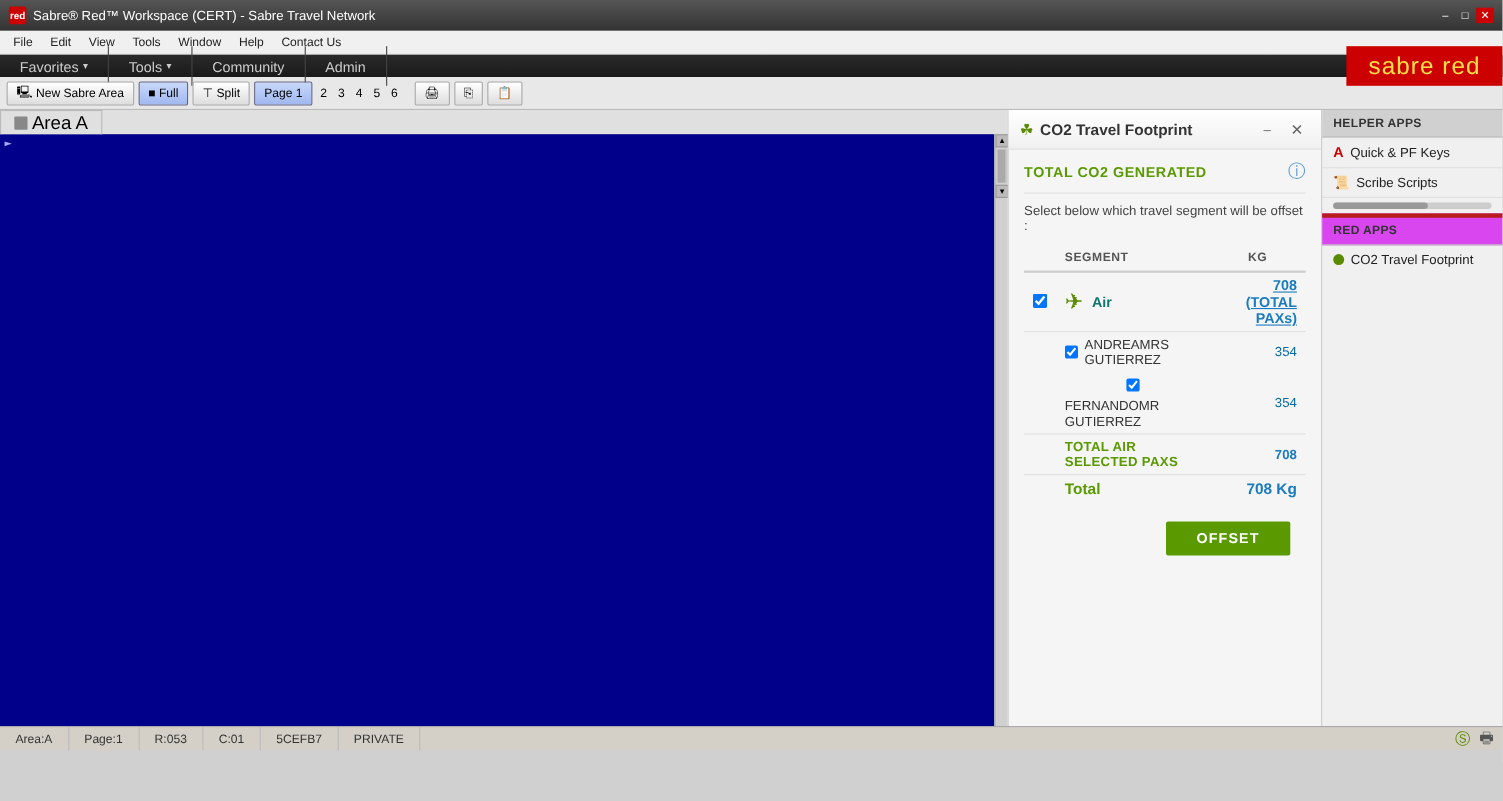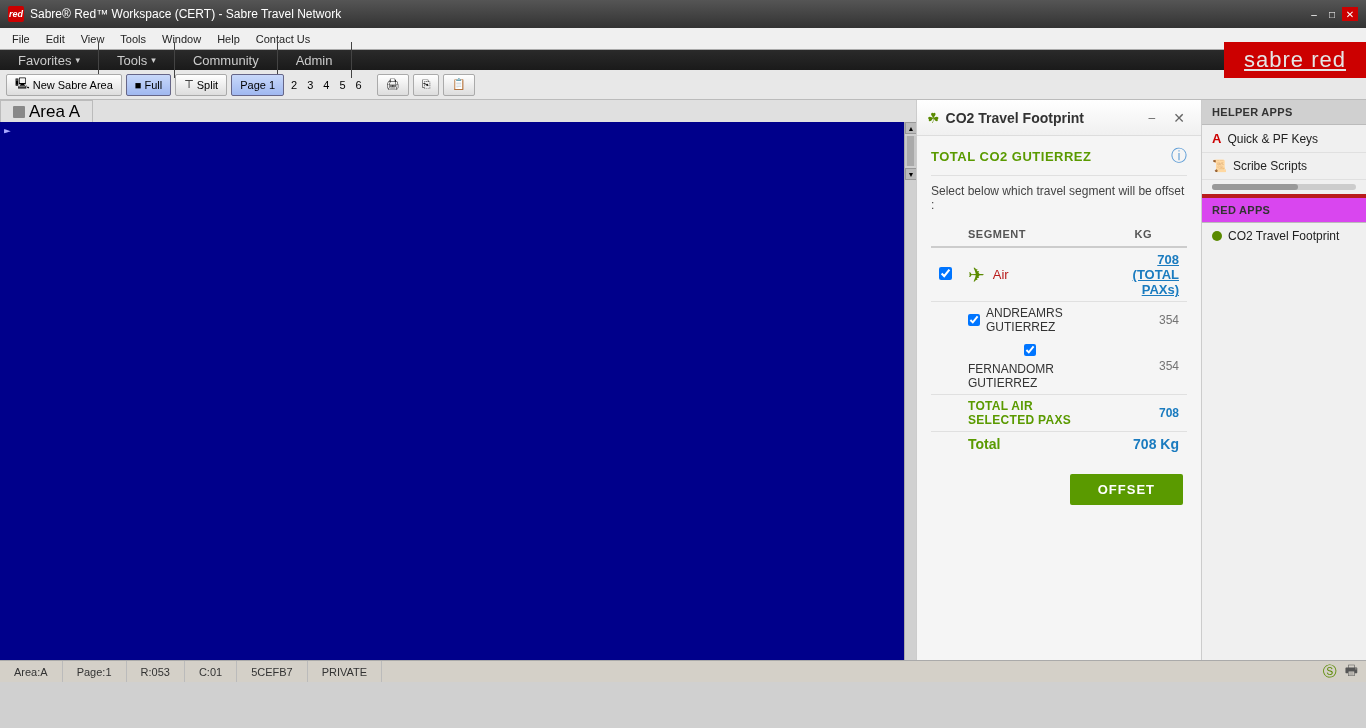--- a/index.html
+++ b/index.html
@@ -10,21 +10,21 @@
       height: 28px;
       background: linear-gradient(to bottom, #555, #333);
       display: flex;
       align-items: center;
       justify-content: space-between;
       padding: 0 8px;
       color: white;
       font-size: 12px;
     }
     #title-bar-left { display: flex; align-items: center; gap: 6px; }
-    #app-icon { width: 16px; height: 16px; background: #cc0000; border-radius: 2px; display: flex; align-items: center; justify-content: center; font-size: 9px; color: white; font-weight: bold; font-style: italic; }
+    #app-icon { width: 16px; height: 16px; background: #cc0000; border-radius: 2px; display: flex; align-items: center; justify-content: center; font-size: 9px; color: white; font-weight: bold; }
     #window-controls { display: flex; gap: 2px; }
     .win-btn { width: 16px; height: 14px; display: flex; align-items: center; justify-content: center; font-size: 10px; color: white; cursor: pointer; }
     .win-btn.close { background: #cc0000; }
 
     
     #menu-bar {
       height: 22px;
       background: #f0f0f0;
       border-bottom: 1px solid #aaa;
       display: flex;
@@ -53,25 +53,24 @@
       border-right: 1px solid #444;
     }
     .nav-btn .arrow { font-size: 9px; }
     #sabre-red-logo {
       margin-left: auto;
       background: #cc0000;
       height: 36px;
       padding: 0 20px;
       display: flex;
       align-items: center;
-      color: #e5e5e5;
+      color: #fde047;
       font-size: 22px;
       font-weight: 300;
       letter-spacing: 1px;
-      text-decoration: underline;
     }
 
     
     #toolbar {
       height: 30px;
       background: #e8e8e8;
       border-bottom: 1px solid #bbb;
       display: flex;
       align-items: center;
       padding: 0 6px;
@@ -193,45 +192,45 @@
       letter-spacing: 0.5px;
       text-align: center;
       border-bottom: 2px solid #ccc;
     }
     #segment-table th.seg-col { text-align: left; }
     #segment-table td { padding: 4px 8px; vertical-align: middle; }
 
     .seg-row-main td { border-bottom: 1px solid #e0e0e0; }
     .seg-check { width: 16px; }
     .air-icon { color: #5a8a00; font-size: 20px; }
-    .air-label { color: #b91c1c; font-weight: 400; font-size: 13px; }
+    .air-label { color: #0f766e; font-weight: 700; font-size: 13px; }
     .kg-value-main { color: #1a7bbf; font-weight: 600; font-size: 13px; text-align: right; text-decoration: underline; }
 
     .pax-row td { padding: 2px 8px 2px 32px; font-size: 12px; }
     .pax-name { color: #333; }
-    .kg-value-pax { color: #737373; text-align: right; }
+    .kg-value-pax { color: #0369a1; text-align: right; }
 
     .total-air-row td {
       padding: 8px 8px;
       border-top: 1px solid #e0e0e0;
       border-bottom: 1px solid #e0e0e0;
     }
     .total-air-label { color: #5a9a00; font-weight: 700; font-size: 12px; letter-spacing: 0.3px; }
     .total-air-kg { color: #1a7bbf; font-weight: 700; text-align: right; }
 
     .grand-total-row td {
       padding: 10px 8px;
     }
     .grand-total-label { color: #5a9a00; font-weight: 700; font-size: 14px; }
     .grand-total-kg { color: #1a7bbf; font-weight: 700; font-size: 14px; text-align: right; }
 
     #offset-btn-row {
       display: flex;
       justify-content: flex-end;
-      padding: 8px 18px;
+      padding: 8px 28px;
     }
     #offset-btn {
       background: #5a9a00;
       color: white;
       border: none;
       padding: 8px 28px;
       font-size: 13px;
       font-weight: 700;
       letter-spacing: 1px;
       cursor: pointer;
@@ -408,21 +407,21 @@
 
     <div id="co2-widget">
       <div id="co2-header">
         <span id="co2-leaf-icon">☘</span>
         <span id="co2-title">CO2 Travel Footprint</span>
         <span id="co2-minimize-btn">–</span>
         <span id="co2-close-btn">✕</span>
       </div>
       <div id="co2-body">
         <div id="total-co2-row">
-          <span id="total-co2-label">TOTAL CO2 GUTIERREZ</span>
+          <span id="total-co2-label">TOTAL CO2 GENERATED</span>
           <span id="info-icon">ⓘ</span>
         </div>
         <div id="select-text">Select below which travel segment will be offset :</div>
         <table id="segment-table">
           <thead>
             <tr>
               <th style="width:24px;"></th>
               <th class="seg-col">SEGMENT</th>
               <th>KG</th>
             </tr>

